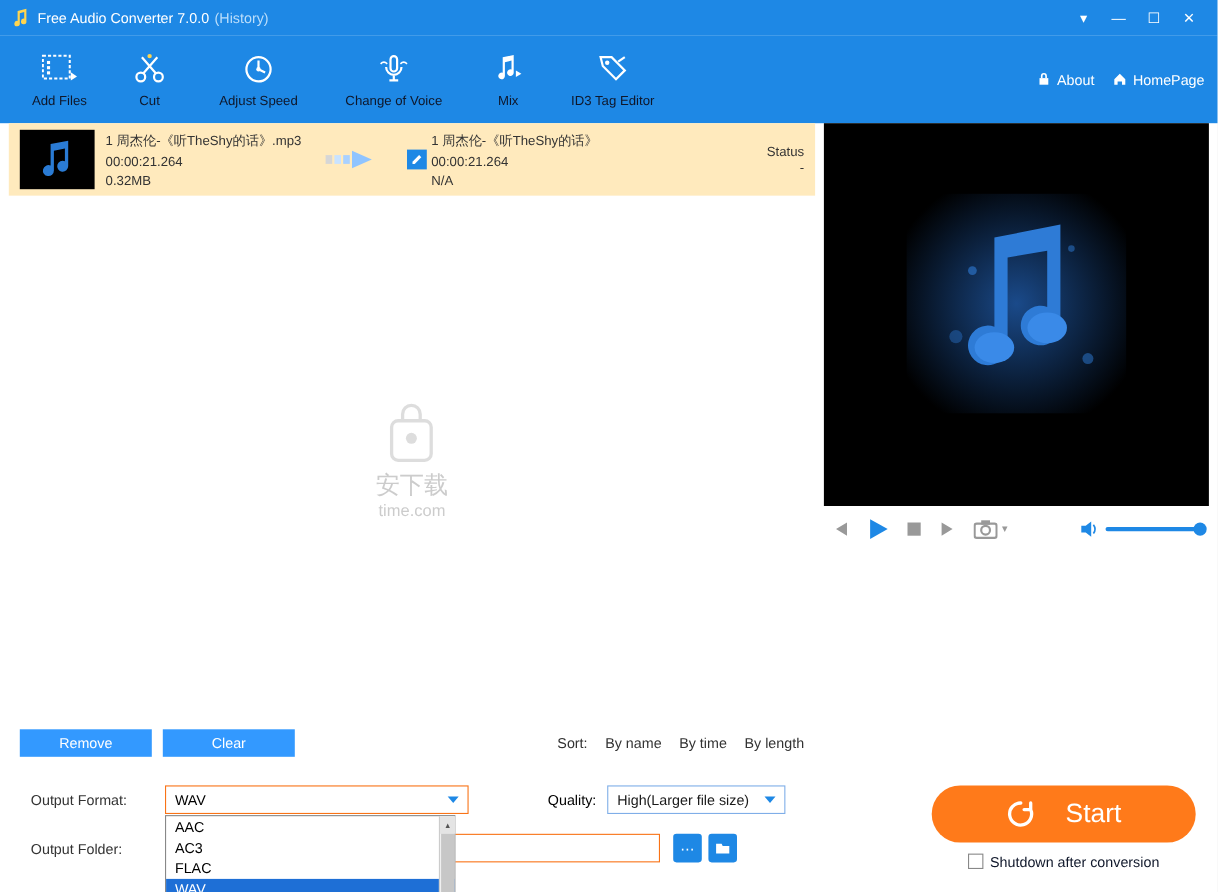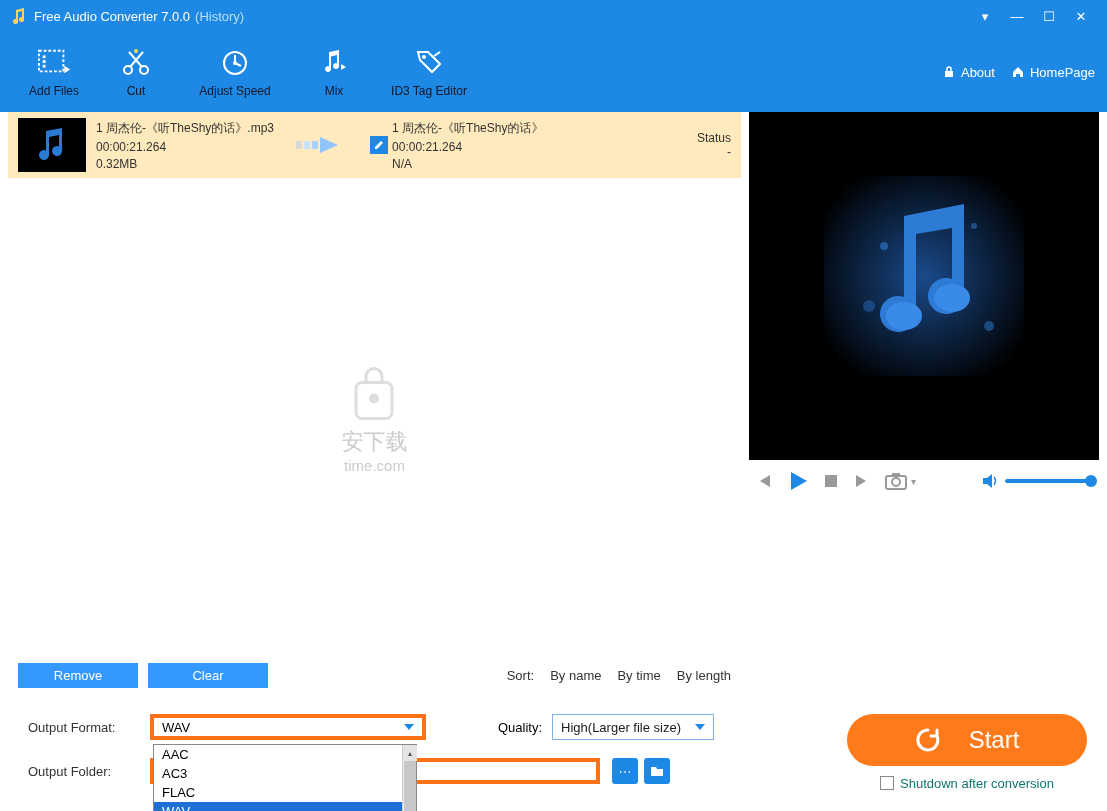--- a/index.html
+++ b/index.html
@@ -48,39 +48,39 @@
 .pc-btn { color: #888; cursor: pointer; display: flex; align-items: center; }
 .pc-btn.play { color: #1e88e5; }
 .vol { display: flex; align-items: center; gap: 6px; margin-left: auto; }
 .vol-track { width: 88px; height: 4px; background: #1e88e5; border-radius: 2px; position: relative; }
 .vol-thumb { position: absolute; right: -4px; top: -4px; width: 12px; height: 12px; background: #1e88e5; border-radius: 50%; }
 
 .bottom-panel { padding: 20px 20px 20px 28px; display: flex; align-items: flex-start; gap: 0; border-top: 0; position: relative; }
 .form-col { display: flex; flex-direction: column; gap: 18px; font-size: 13px; }
 .form-row { display: flex; align-items: center; gap: 12px; }
 .form-row label { width: 110px; color: #333; }
-.select-like, .input-like { border: 4px solid #f97316; height: 26px; display: flex; align-items: center; padding: 0 8px; font-size: 13px; background: #fff; position: relative; }
+.select-like, .input-like { border: 1px solid #f97316; height: 26px; display: flex; align-items: center; padding: 0 8px; font-size: 13px; background: #fff; position: relative; }
 .select-like { width: 276px; justify-content: space-between; cursor: pointer; }
 .input-like { width: 450px; }
 .dropdown-list { position: absolute; top: 26px; left: -1px; width: 264px; border: 1px solid #888; background: #fff; z-index: 10; }
 .dropdown-list .opt { padding: 2px 8px; font-size: 13px; cursor: pointer; }
 .dropdown-list .opt.sel { background: #1e6fd6; color: #fff; }
 .dropdown-list .scrollbar { position: absolute; right: 0; top: 0; width: 14px; height: 100%; background: #f0f0f0; border-left: 1px solid #ccc; }
 .sb-btn { width: 14px; height: 16px; background: #e4e4e4; display: flex; align-items: center; justify-content: center; font-size: 8px; color: #555; }
 .sb-thumb { position: absolute; left: 1px; top: 16px; width: 12px; height: 110px; background: #c7c7c7; }
 
 .quality-group { margin-left: 60px; display: flex; align-items: center; gap: 10px; font-size: 13px; }
 .quality-select { border: 1px solid #7faee8; height: 26px; display: flex; align-items: center; justify-content: space-between; padding: 0 8px; width: 162px; cursor: pointer; color:#1a1a1a; }
 
 .folder-btns { display: flex; gap: 6px; }
 .small-btn { width: 26px; height: 26px; background: #1e88e5; color: #fff; display: flex; align-items: center; justify-content: center; font-size: 13px; cursor: pointer; border-radius: 3px; }
 
 .start-col { margin-left: auto; display: flex; flex-direction: column; align-items: center; gap: 10px; }
 .start-btn { background: #ff7a1a; color: #fff; border: none; border-radius: 26px; height: 52px; width: 240px; font-size: 24px; display: flex; align-items: center; justify-content: center; gap: 28px; cursor: pointer; }
-.chk-row { display: flex; align-items: flex-start; gap: 6px; font-size: 13px; color: #0f766e; }
+.chk-row { display: flex; align-items: flex-start; gap: 6px; font-size: 13px; color: #0f172a; }
 .chk { width: 14px; height: 14px; border: 1px solid #888; background: #fff; }
 
 svg { display: block; }
 .chev::after { content: ""; border-left: 5px solid transparent; border-right: 5px solid transparent; border-top: 6px solid #1e88e5; }
 .chev { display: inline-flex; }
 </style>
 </head>
 <body>
 
 <div class="window">
@@ -126,20 +126,30 @@
     </div>
     <div class="tool-btn adjust">
       <span class="icon">
           <svg width="30" height="28" viewBox="0 0 30 28">
             <circle cx="15" cy="15" r="11" fill="none" stroke="#fff" stroke-width="2"></circle>
             <path d="M15 15 L15 7 M15 15 L21 18" stroke="#fff" stroke-width="2"></path>
             <circle cx="15" cy="15" r="2" fill="#fff"></circle>
           </svg>
         </span>
       <span>Adjust Speed</span>
+    </div>
+    <div class="tool-btn voice">
+      <span class="icon">
+          <svg width="30" height="28" viewBox="0 0 30 28">
+            <rect x="12" y="3" width="6" height="14" rx="3" fill="none" stroke="#fff" stroke-width="2"></rect>
+            <path d="M8 13 a7 7 0 0 0 14 0 M15 20 v5 M11 25 h8" stroke="#fff" stroke-width="2" fill="none"></path>
+            <path d="M3 10 q3 -3 6 0 M21 10 q3 -3 6 0" stroke="#fff" stroke-width="1.5" fill="none"></path>
+          </svg>
+        </span>
+      <span>Change of Voice</span>
     </div>
     <div class="tool-btn mix">
       <span class="icon">
           <svg width="30" height="28" viewBox="0 0 30 28">
             <path d="M10 4 L20 2 V18 a3 3 0 1 1 -2 -2.8 V7 L12 8.5 V21 a3 3 0 1 1 -2 -2.8 Z" fill="#fff"></path>
             <path d="M22 16 l5 3 l-5 3" fill="#fff"></path>
           </svg>
         </span>
       <span>Mix</span>
     </div>

